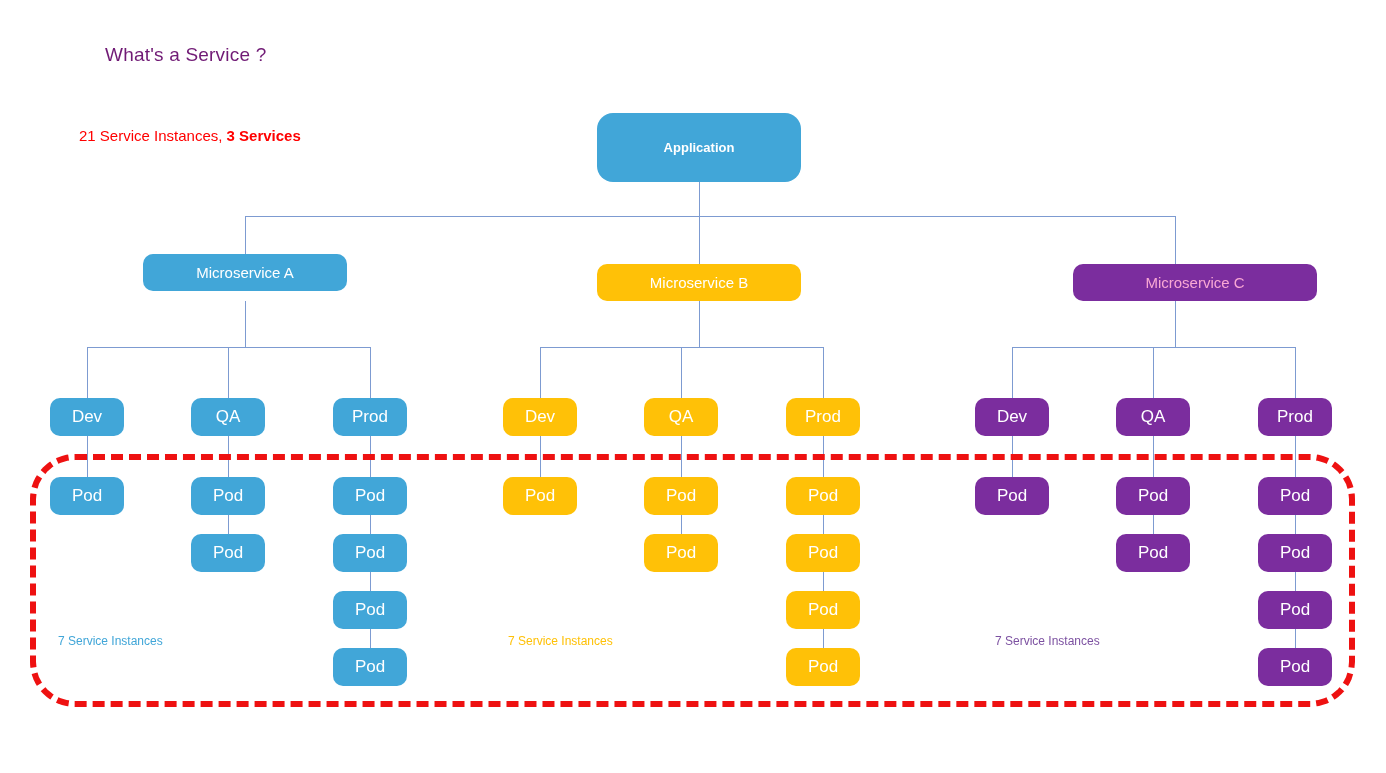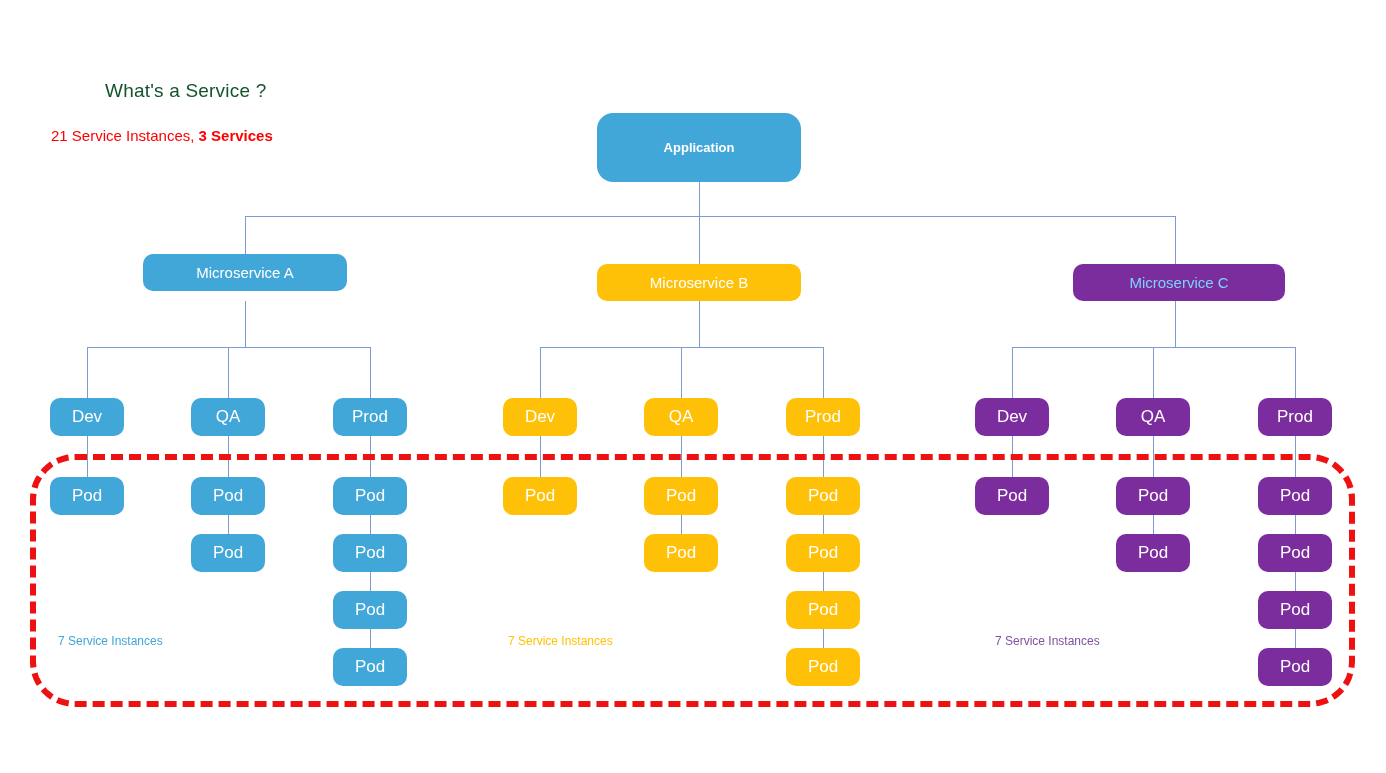--- a/index.html
+++ b/index.html
@@ -62,22 +62,22 @@
     position:absolute;
     font-size:12px;
     z-index:4;
     white-space:nowrap;
   }
 </style>
 </head>
 <body>
 
 <div class="stage">
-  <div class="page-title" style="color: #14532d; margin-top: 36px;">What's a Service ?</div>
-  <div class="subtitle" style="color: rgb(255, 0, 0);">
+  <div class="page-title" style="color: #701a75;">What's a Service ?</div>
+  <div class="subtitle" style="color: rgb(255, 0, 0); margin-left: 28px;">
     <span>21 Service Instances, </span><span class="bold">3 Services</span>
   </div>
   <div id="diagram">
       <div class="conn-v" style="left: 699px; top: 182px; height: 34px; border-left-color: rgb(125, 155, 209);"></div>
       <div class="conn-h" style="left: 245px; top: 216px; width: 930px; border-top-color: rgb(125, 155, 209);"></div>
       <div class="conn-v" style="left: 245px; top: 216px; height: 48px; border-left-color: rgb(125, 155, 209);"></div>
       <div class="conn-v" style="left: 245px; top: 301px; height: 46px; border-left-color: rgb(125, 155, 209);"></div>
       <div class="conn-h" style="left: 87px; top: 347px; width: 283px; border-top-color: rgb(125, 155, 209);"></div>
       <div class="conn-v" style="left: 87px; top: 347px; height: 51px; border-left-color: rgb(125, 155, 209);"></div>
       <div class="conn-v" style="left: 87px; top: 436px; height: 41px; border-left-color: rgb(125, 155, 209);"></div>
@@ -130,18 +130,18 @@
       <div class="node node-env" style="left: 1116px; top: 398px; width: 74px; height: 38px; background: rgb(123, 45, 158); color: rgb(255, 255, 255);">QA</div>
       <div class="node node-pod" style="left: 1116px; top: 477px; width: 74px; height: 38px; background: rgb(123, 45, 158); color: rgb(255, 255, 255);">Pod</div>
       <div class="node node-pod" style="left: 1116px; top: 534px; width: 74px; height: 38px; background: rgb(123, 45, 158); color: rgb(255, 255, 255);">Pod</div>
       <div class="conn-v" style="left: 1295px; top: 347px; height: 51px; border-left-color: rgb(125, 155, 209);"></div>
       <div class="conn-v" style="left: 1295px; top: 436px; height: 212px; border-left-color: rgb(125, 155, 209);"></div>
       <div class="node node-env" style="left: 1258px; top: 398px; width: 74px; height: 38px; background: rgb(123, 45, 158); color: rgb(255, 255, 255);">Prod</div>
       <div class="node node-pod" style="left: 1258px; top: 477px; width: 74px; height: 38px; background: rgb(123, 45, 158); color: rgb(255, 255, 255);">Pod</div>
       <div class="node node-pod" style="left: 1258px; top: 534px; width: 74px; height: 38px; background: rgb(123, 45, 158); color: rgb(255, 255, 255);">Pod</div>
       <div class="node node-pod" style="left: 1258px; top: 591px; width: 74px; height: 38px; background: rgb(123, 45, 158); color: rgb(255, 255, 255);">Pod</div>
       <div class="node node-pod" style="left: 1258px; top: 648px; width: 74px; height: 38px; background: rgb(123, 45, 158); color: rgb(255, 255, 255);">Pod</div>
-      <div class="node node-service" style="left: 1073px; top: 264px; width: 212px; height: 37px; background: rgb(123, 45, 158); color: #7dd3fc;">Microservice C</div>
+      <div class="node node-service" style="left: 1073px; top: 264px; width: 244px; height: 37px; background: rgb(123, 45, 158); color: #f9a8d4;">Microservice C</div>
       <div class="instances-label" style="left: 995px; top: 634px; color: rgb(124, 81, 161);">7 Service Instances</div>
       <div class="node node-root" style="left: 597px; top: 113px; width: 204px; height: 69px; background: rgb(65, 166, 216); color: rgb(255, 255, 255);">Application</div>
     </div>
   <div class="annotation" id="annotation" style="left: 30px; top: 454px; width: 1325px; height: 253px; border-radius: 45px; border-color: rgb(238, 17, 17);"></div>
 </div>
 
 </body></html>

